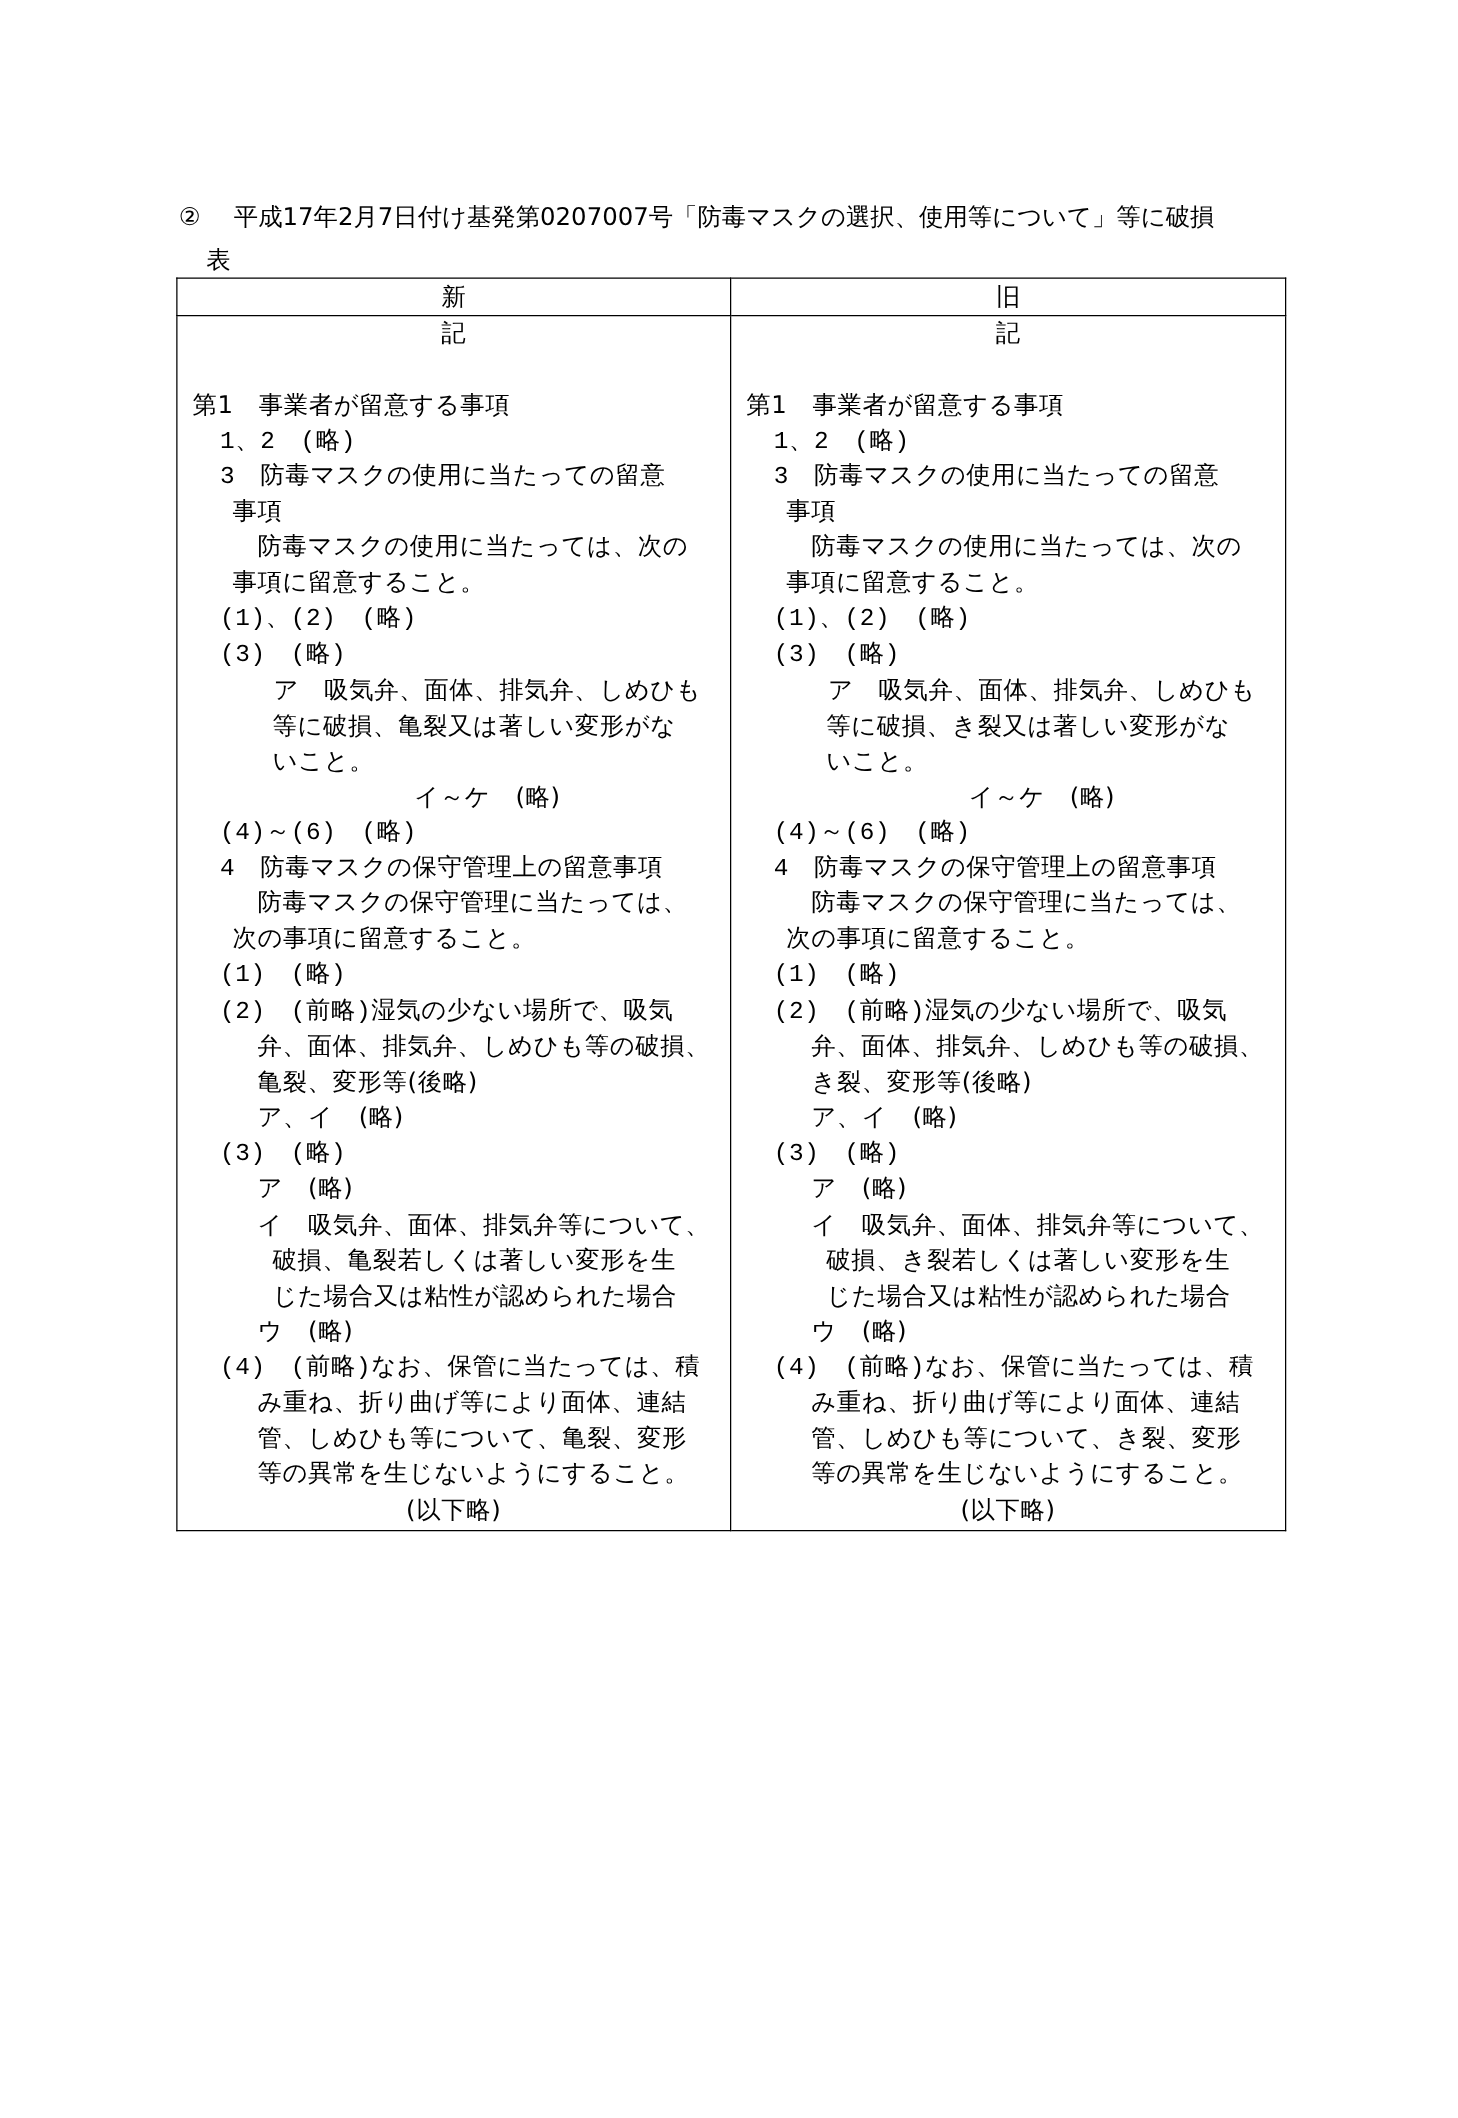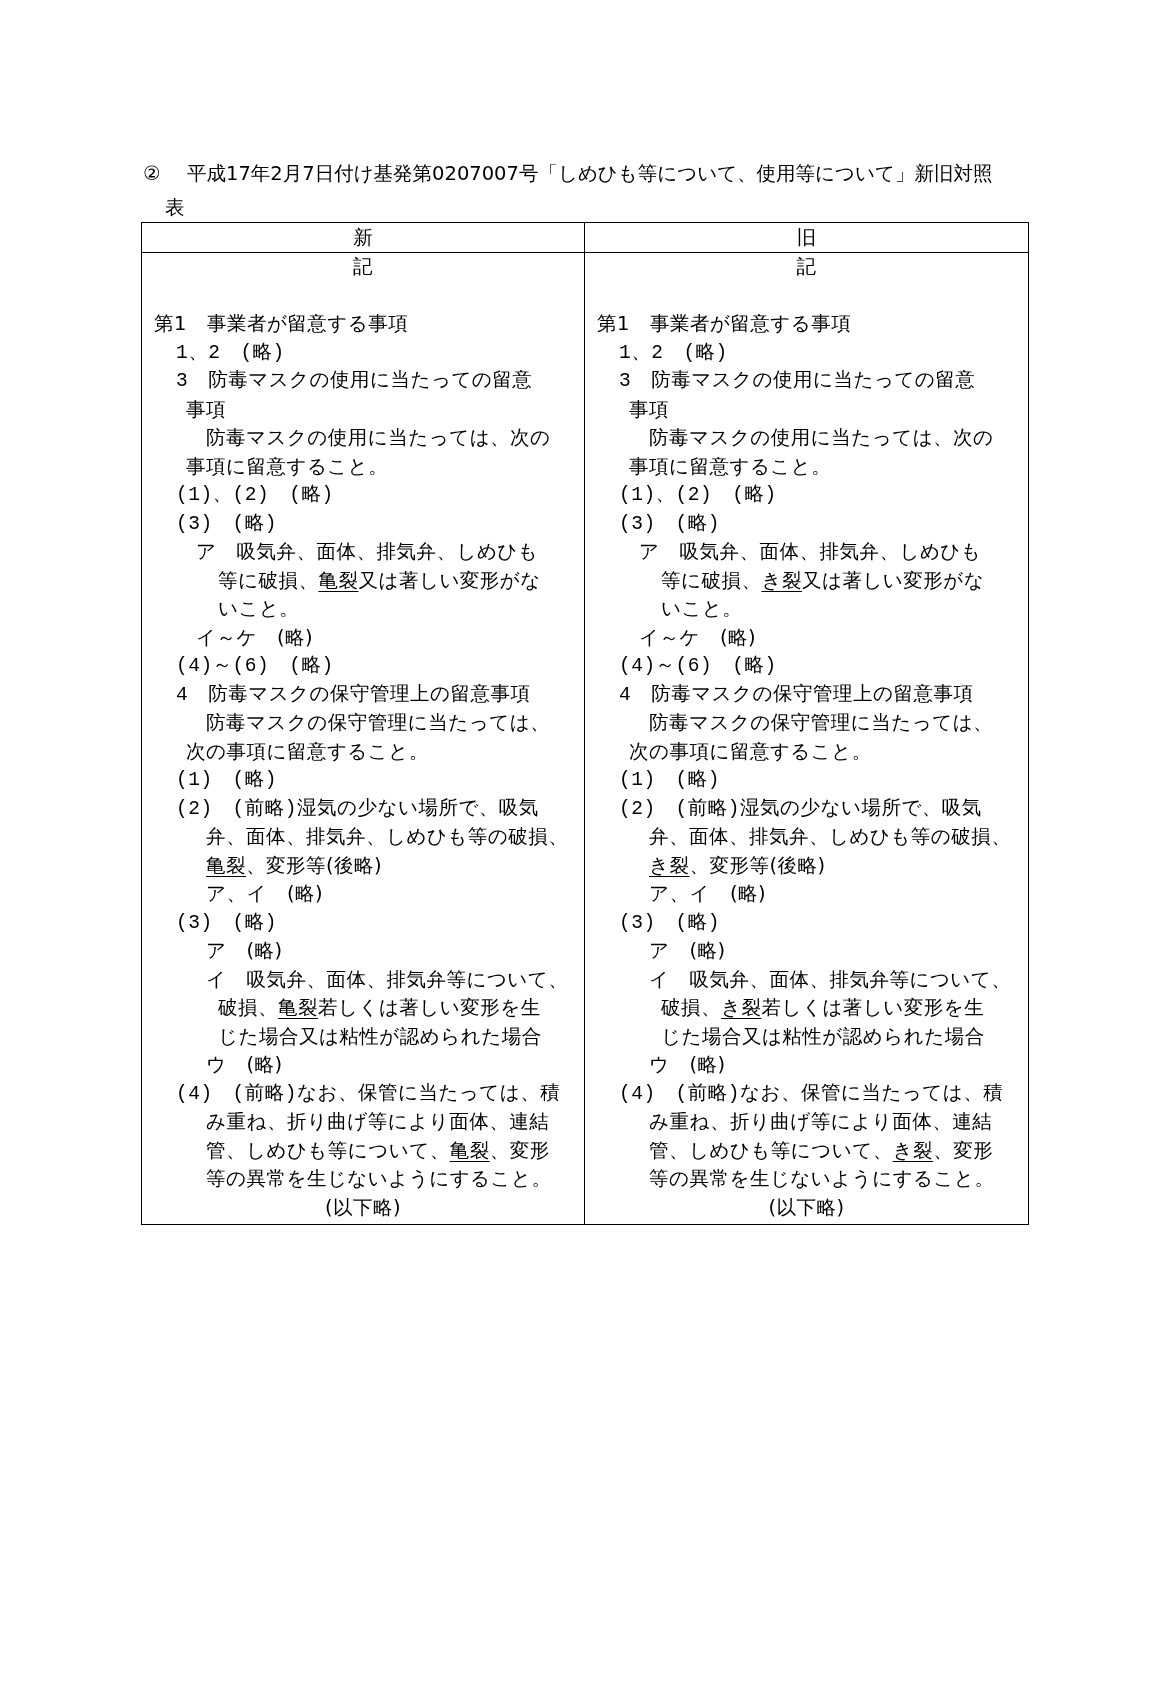--- a/index.html
+++ b/index.html
@@ -57,33 +57,33 @@
     }
     .line {
       font-size: 19.5px;
       line-height: 28.5px;
       height: 28.5px;
       white-space: nowrap;
       position: relative;
       letter-spacing: 0.5px;
     }
     .center { text-align: center; }
-    .u { text-decoration: underline; text-underline-offset: 4px; }
+    .u { text-underline-offset: 4px; }
     .i0 { padding-left: 12px; }
     .i1 { padding-left: 34px; font-family: Liberation Mono, monospace; }
     .i2 { padding-left: 44px; font-family: Liberation Serif, serif; }
-    .i3 { padding-left: 54px; }
+    .i3 { padding-left: 54px; text-align: center; }
     .i4 { padding-left: 64px; }
     .i5 { padding-left: 76px; }
   </style>
 </head>
 <body>
 
 <div class="title">
-  <span class="num">②</span><span>平成17年2月7日付け基発第0207007号「しめひも等について、使用等について」新旧対照</span>
+  <span class="num">②</span><span>平成17年2月7日付け基発第0207007号「防毒マスクの選択、使用等について」等に破損</span>
 </div>
 <div class="title-cont">表</div>
 
 <table class="compare">
   <colgroup>
     <col style="width:443px">
     <col style="width:444px">
   </colgroup>
   <tbody>
       <tr>

